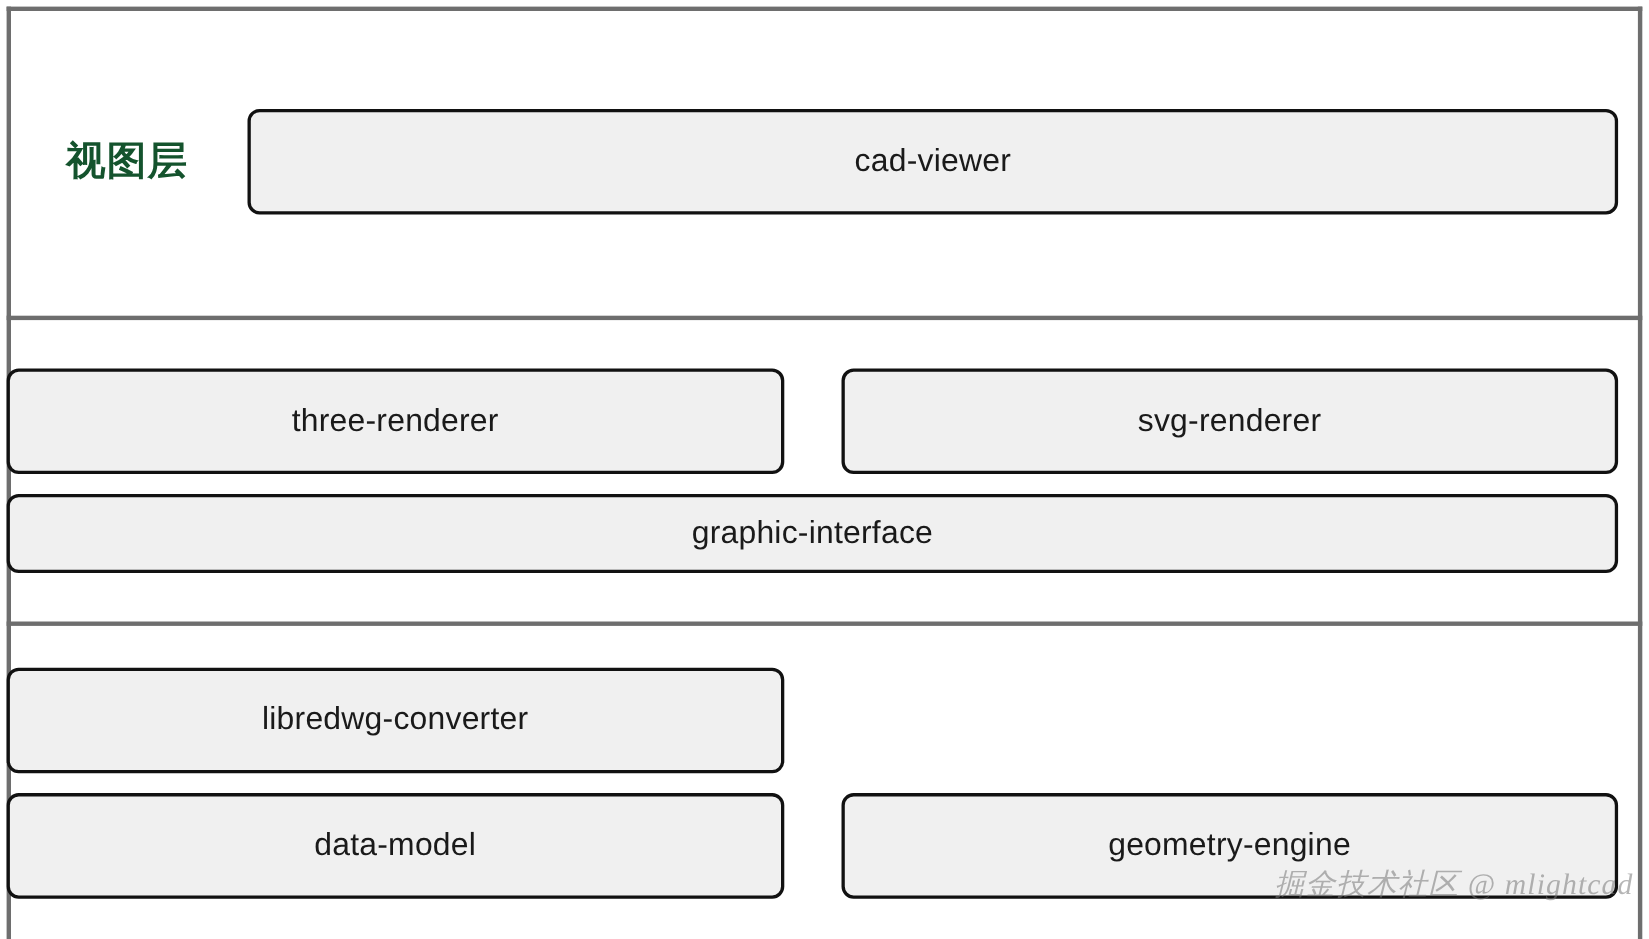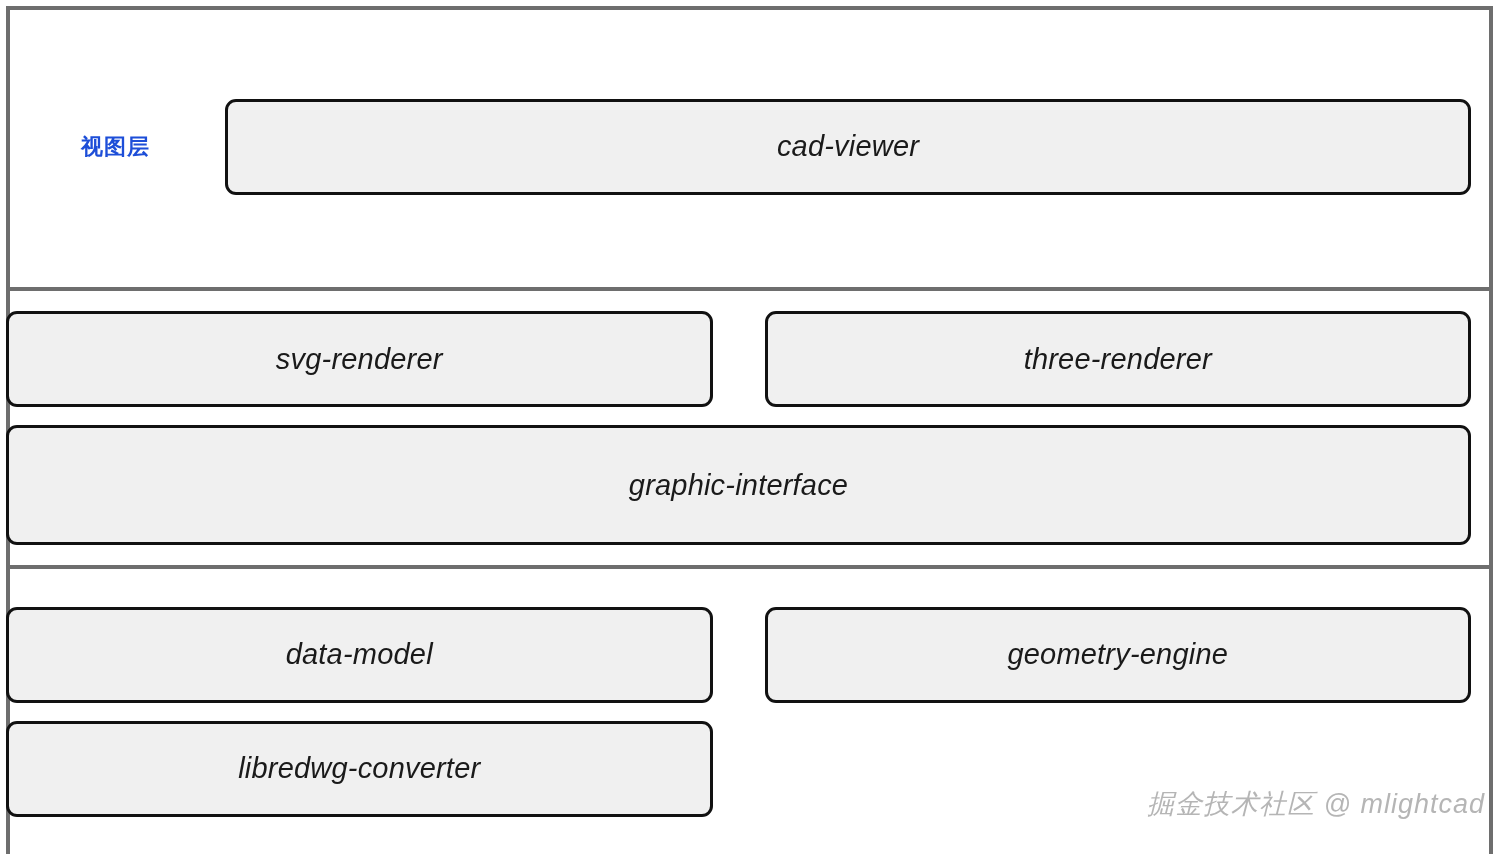--- a/index.html
+++ b/index.html
@@ -54,23 +54,23 @@
 
   .sep-1 { top: 287px; }
   .sep-2 { top: 565px; }
 
   .layer-label {
     width: 219px;
     flex: 0 0 219px;
     display: flex;
     align-items: center;
     justify-content: center;
-    font-size: 22px;
+    font-size: 36px;
     font-weight: bold;
-    color: #1d4ed8;
+    color: #14532d;
     letter-spacing: 1px;
     font-family: "DejaVu Sans", "Liberation Sans", sans-serif;
     user-select: none;
   }
 
   .layer-body {
     flex: 1 1 auto;
     display: flex;
     flex-direction: column;
     justify-content: center;
@@ -89,36 +89,35 @@
     border: 3px solid #111111;
     border-radius: 11px;
     display: flex;
     align-items: center;
     justify-content: center;
     font-size: 29px;
     color: #1a1a1a;
     letter-spacing: 0.2px;
     font-family: "Liberation Sans", "DejaVu Sans", sans-serif;
     white-space: nowrap;
-    font-style: italic;
   }
 
   
-  .node.full { flex: 1 1 100%; height: 120px; }
+  .node.full { flex: 1 1 100%; height: 72px; }
   .node.half { flex: 1 1 0; height: 96px; }
 
   
   .layer-view .node.full { height: 96px; }
 
   .watermark {
     position: absolute;
     right: 14px;
     bottom: 32px;
     font-size: 27px;
-    font-family: Liberation Sans, sans-serif;
+    font-family: Liberation Serif, serif;
     font-style: italic;
     color: rgba(120,120,120,0.55);
     white-space: nowrap;
     pointer-events: none;
     user-select: none;
     letter-spacing: 1px;
   }
 </style>
 </head>
 <body>
@@ -134,39 +133,39 @@
         <div class="node full">cad-viewer</div>
       </div>
     </div>
   </div>
 
   <div class="layer-sep sep-1"></div>
 
   <div class="layer layer-render">
     <div class="layer-body">
       <div class="row">
+        <div class="node half">three-renderer</div>
         <div class="node half">svg-renderer</div>
-        <div class="node half">three-renderer</div>
       </div>
       <div class="row">
         <div class="node full">graphic-interface</div>
       </div>
     </div>
   </div>
 
   <div class="layer-sep sep-2"></div>
 
   <div class="layer layer-model">
     <div class="layer-body">
       <div class="row">
+        <div class="node half">libredwg-converter</div>
+        <div class="node half" style="visibility:hidden"></div>
+      </div>
+      <div class="row">
         <div class="node half">data-model</div>
         <div class="node half">geometry-engine</div>
-      </div>
-      <div class="row">
-        <div class="node half">libredwg-converter</div>
-        <div class="node half" style="visibility:hidden"></div>
       </div>
     </div>
   </div>
 
   <div class="watermark">掘金技术社区 @ mlightcad</div>
 
 </div>
 
 </body></html>

